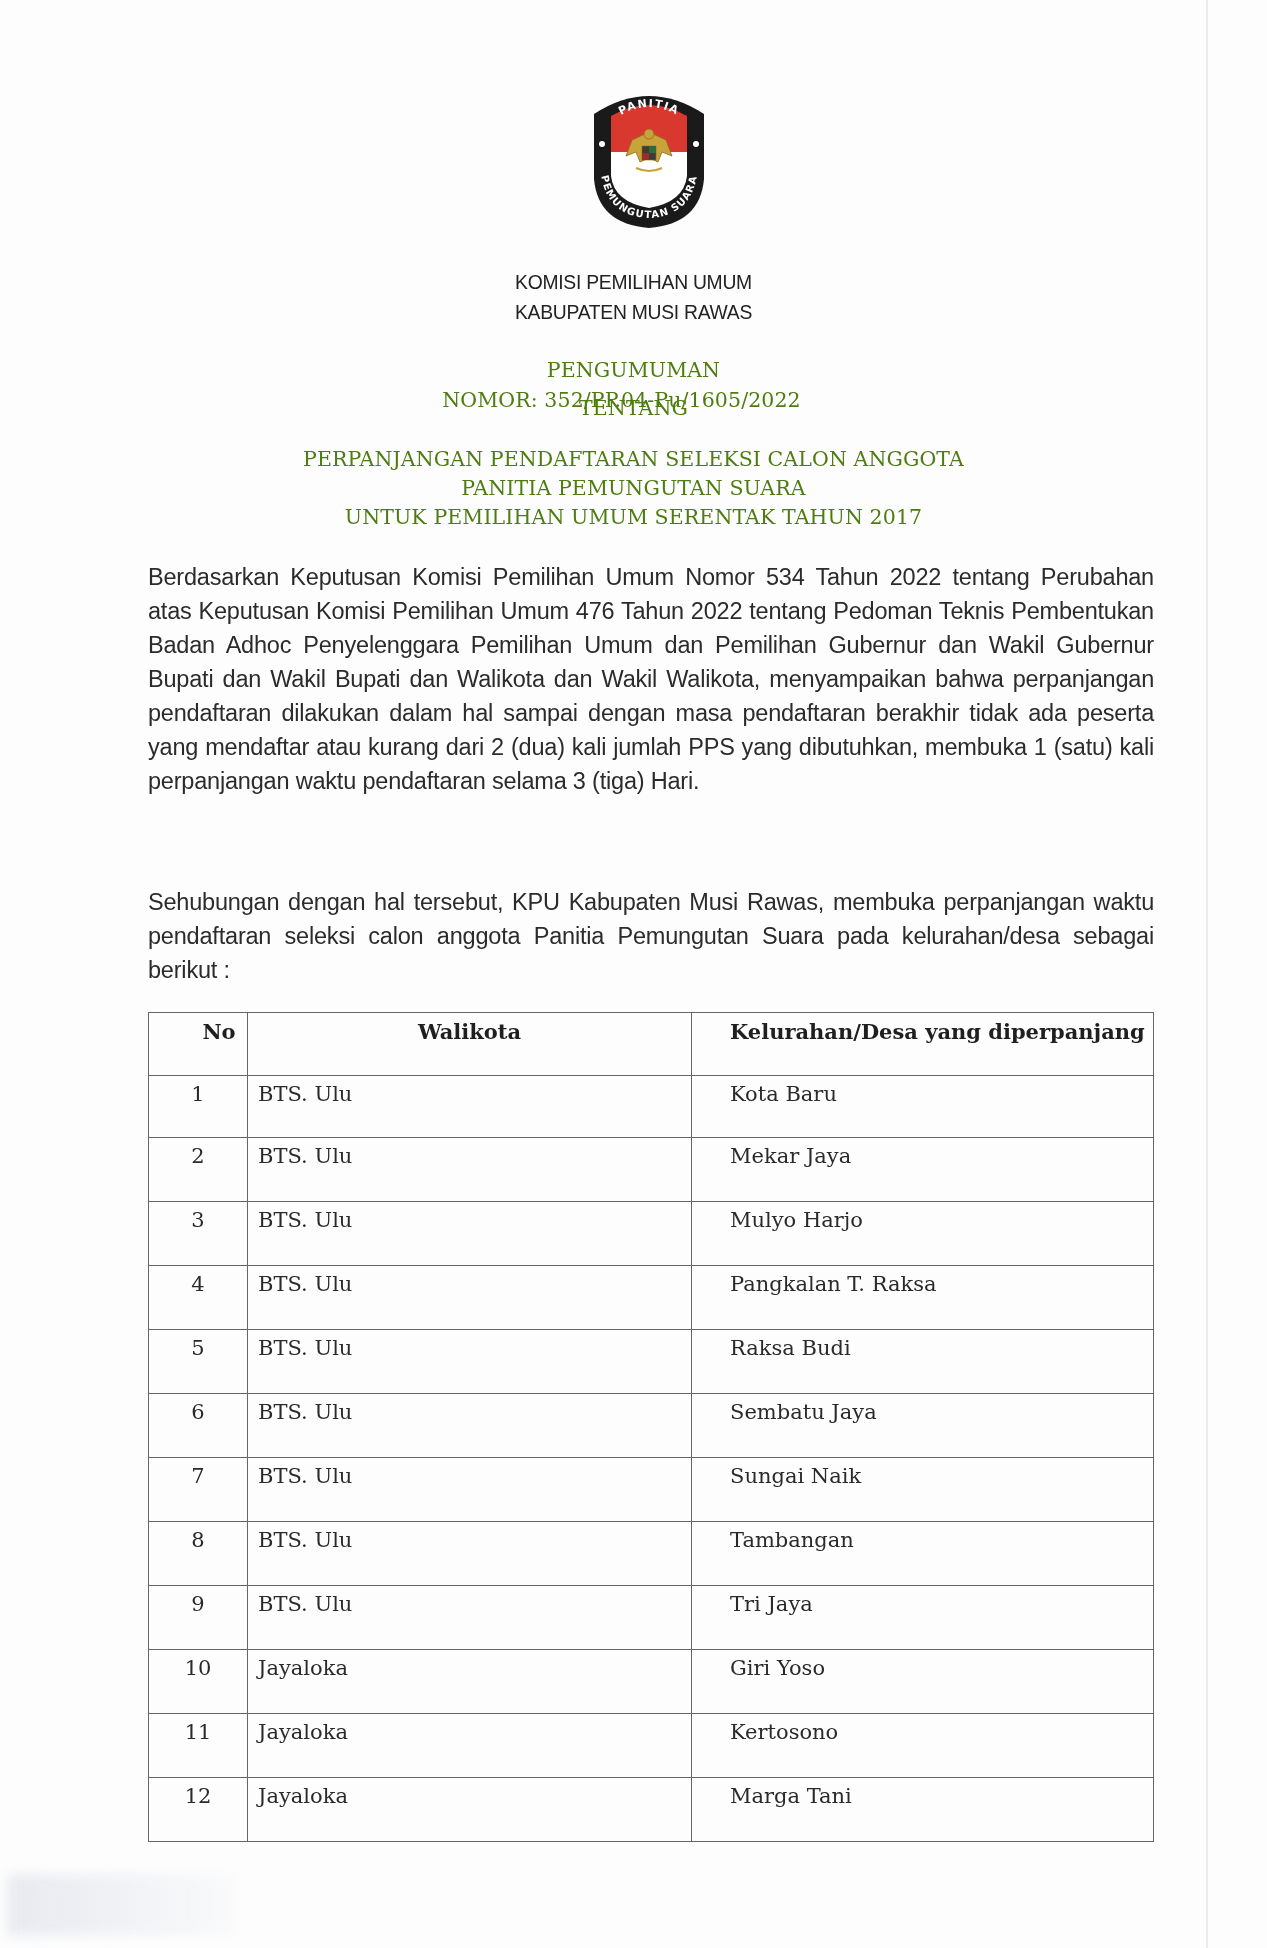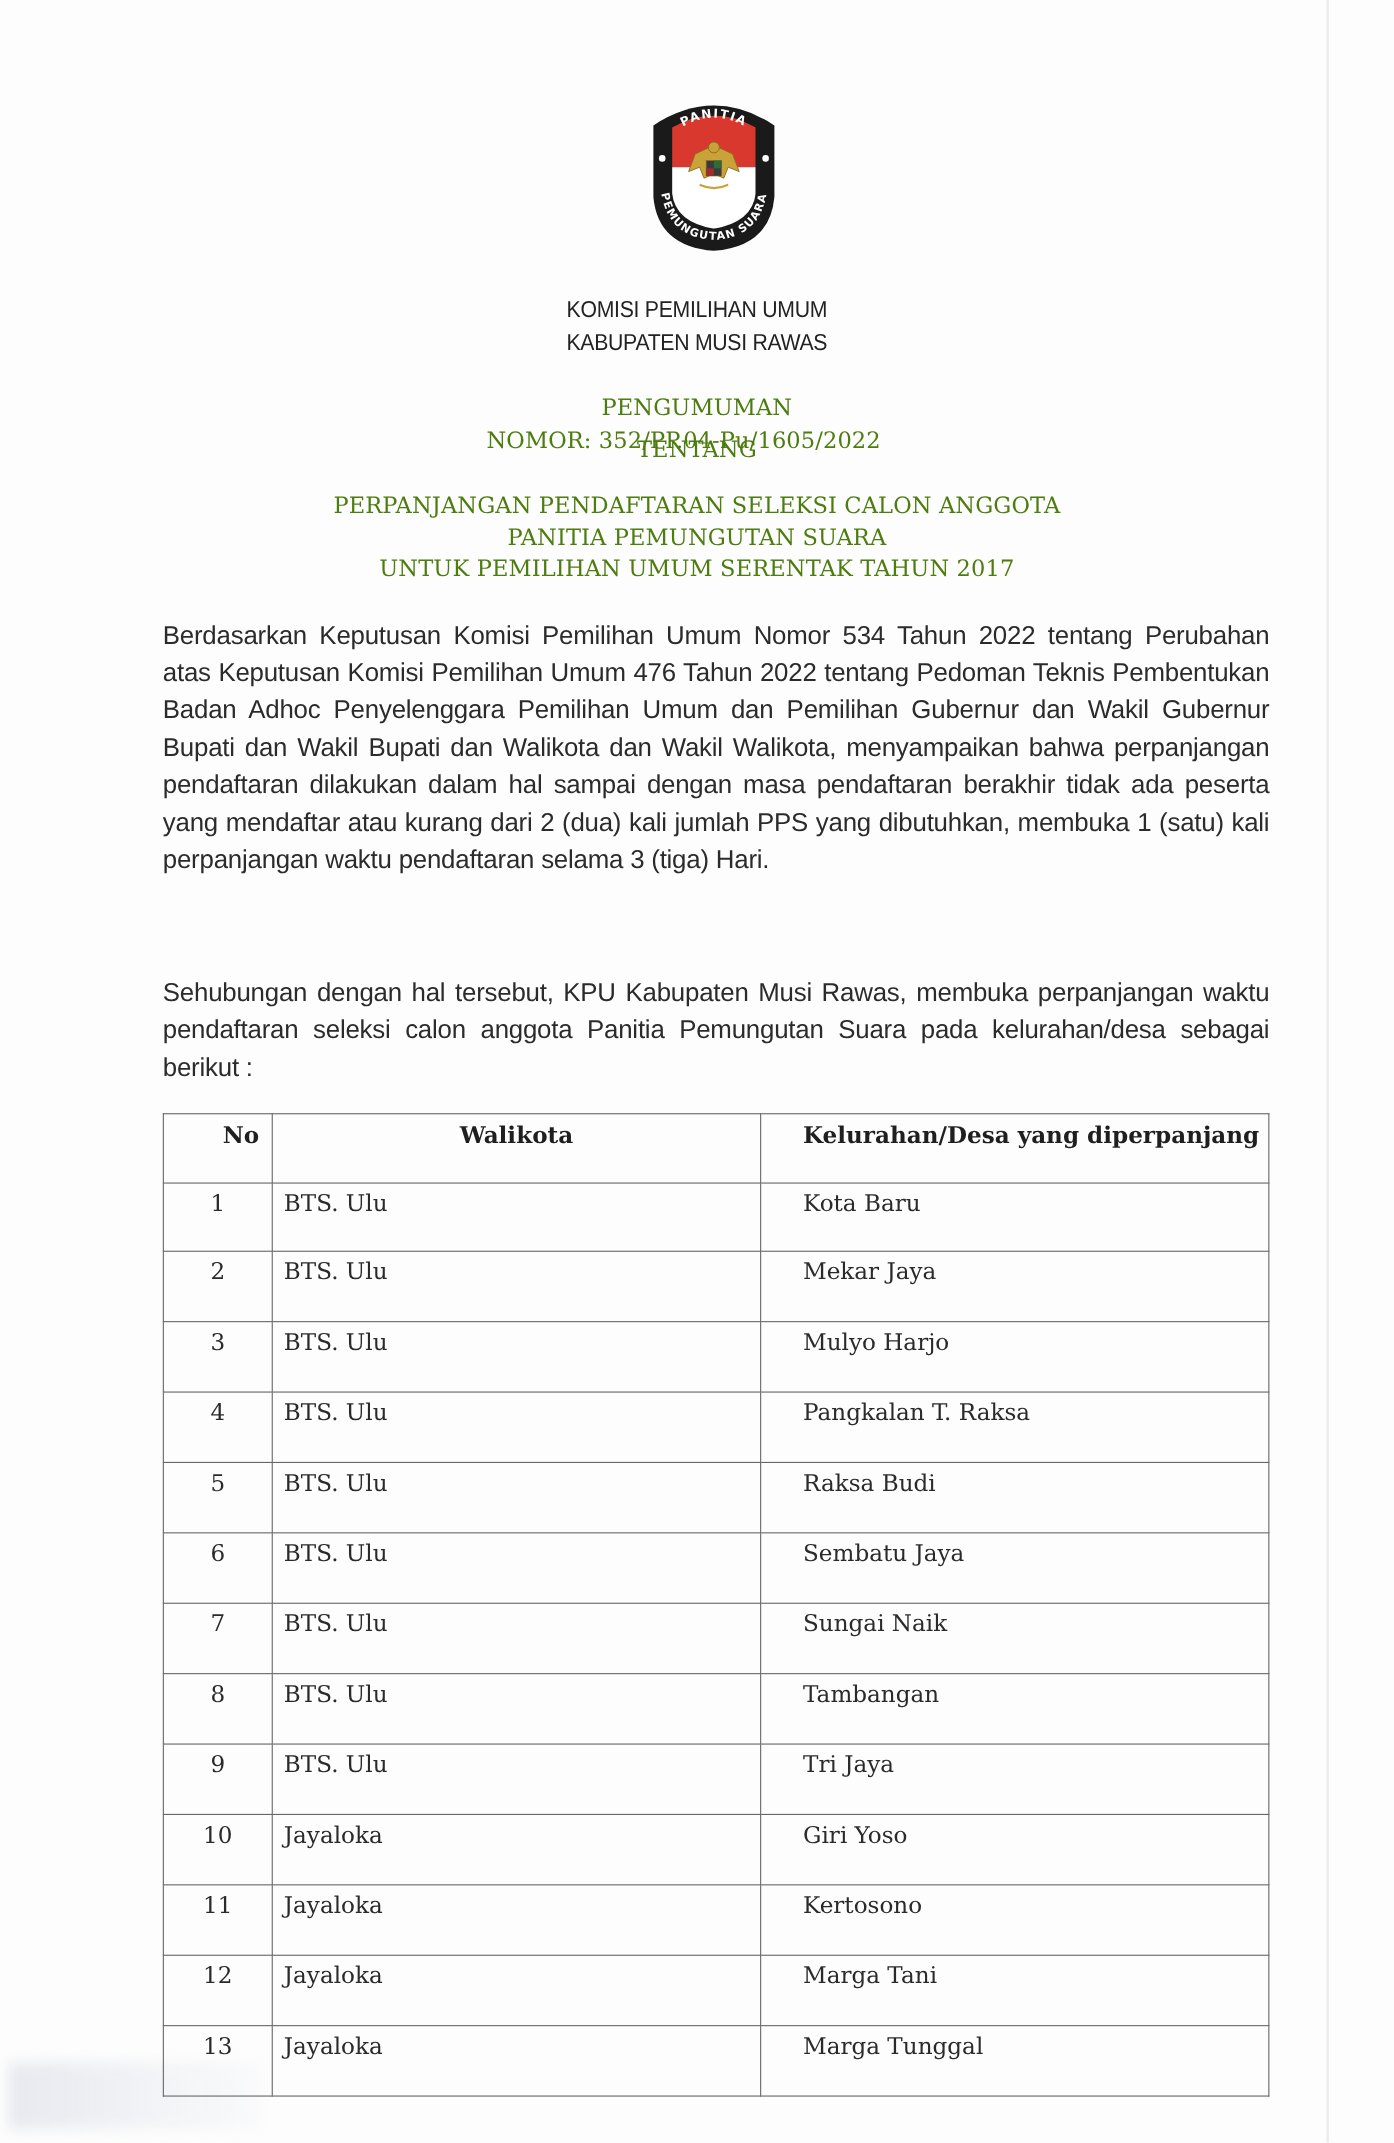--- a/index.html
+++ b/index.html
@@ -209,20 +209,15 @@
         <tr>
           <td class="col-no">11</td>
           <td class="col-kec">Jayaloka</td>
           <td class="col-kel">Kertosono</td>
         </tr>
         <tr>
           <td class="col-no">12</td>
           <td class="col-kec">Jayaloka</td>
           <td class="col-kel">Marga Tani</td>
         </tr>
-        <tr>
-          <td class="col-no">13</td>
-          <td class="col-kec">Jayaloka</td>
-          <td class="col-kel">Marga Tunggal</td>
-        </tr>
       </tbody>
   </table>
 </div>
 
 </body></html>

